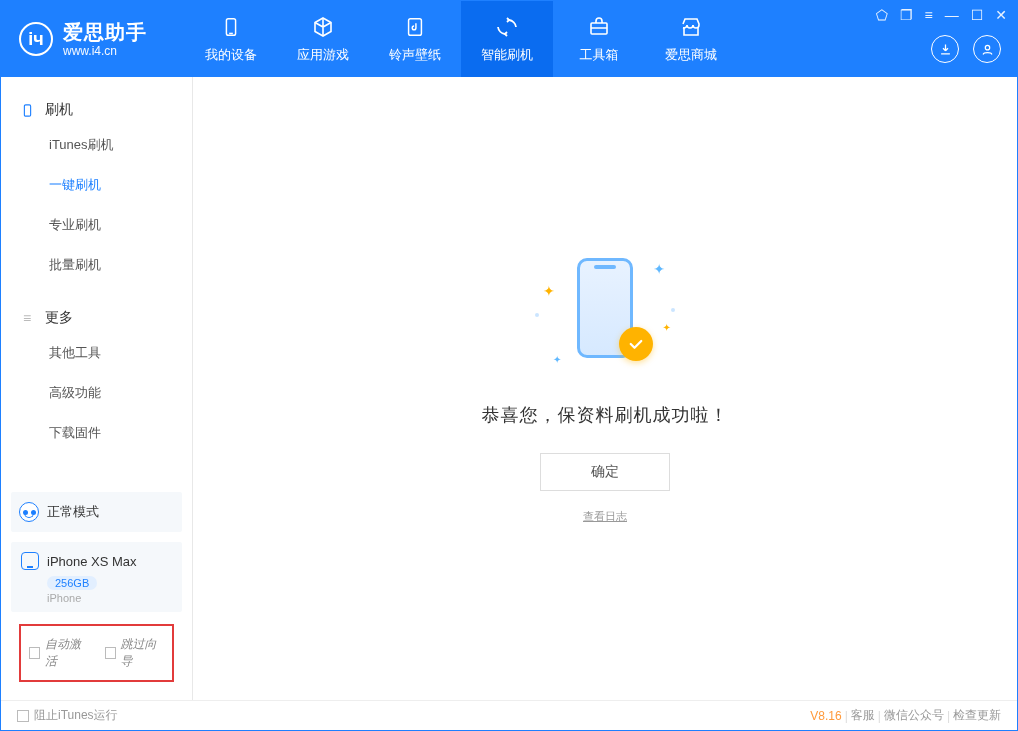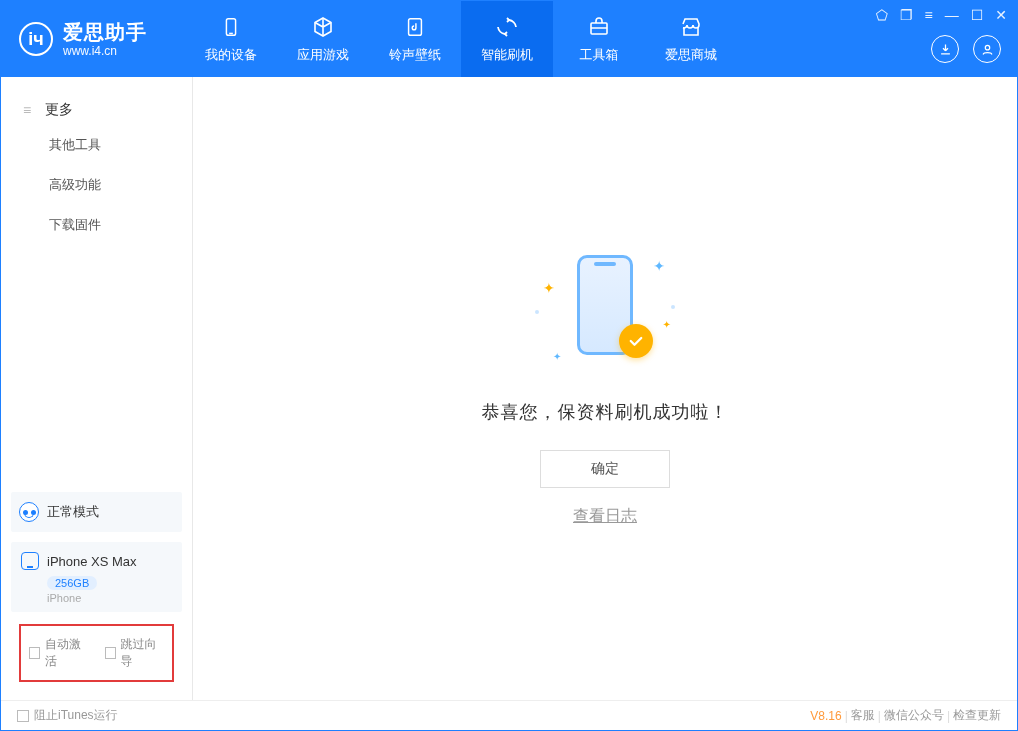--- a/index.html
+++ b/index.html
@@ -38,41 +38,41 @@
 .mode-text { font-size: 13px; color: #333; }
 
 .device-row { background: #f5f8fb; padding: 10px 10px 8px; border-radius: 2px; }
 .dev-top { display: flex; align-items: center; gap: 8px; }
 .dev-ic { width: 18px; height: 18px; border: 1.6px solid #1e80ff; border-radius: 4px; display: flex; align-items: flex-end; justify-content: center; }
 .dev-ic::after { content: ""; width: 6px; height: 1.6px; background: #1e80ff; margin-bottom: 1px; }
 .dev-name { font-size: 13px; color: #333; font-weight: 500; }
 .dev-badge { display: inline-block; margin: 6px 0 2px 26px; font-size: 11px; color: #1e80ff; background: #e2efff; padding: 1px 8px; border-radius: 10px; }
 .dev-sub { margin-left: 26px; font-size: 11px; color: #aaa; }
 
-.red-box { margin: 12px 8px 8px; border: 2px solid #e23b3b; padding: 10px 8px; display: flex; gap: 16px; }
+.red-box { margin: 12px 8px 8px; border: 2px solid #e23b3b; padding: 10px 8px; display: flex; gap: 16px; font-style: italic; }
 .chk { display: flex; align-items: center; gap: 5px; font-size: 12px; color: #888; cursor: pointer; }
 .chk .box { width: 12px; height: 12px; border: 1px solid #bbb; }
 
 
 .main { flex: 1; display: flex; flex-direction: column; align-items: center; justify-content: center; background: #fff; position: relative; }
 .illus { position: relative; width: 140px; height: 120px; margin-bottom: 30px; }
 .phone { position: absolute; left: 42px; top: 5px; width: 56px; height: 100px; border: 3px solid #6fb8ff; border-radius: 10px; background: linear-gradient(#e8f2ff,#d6e9ff); }
 .phone::before { content: ""; position: absolute; top: 4px; left: 50%; transform: translateX(-50%); width: 22px; height: 4px; background: #6fb8ff; border-radius: 2px; }
 .badge-ok { position: absolute; right: 22px; bottom: 12px; width: 34px; height: 34px; background: #ffb300; border-radius: 50%; display: flex; align-items: center; justify-content: center; box-shadow: 0 2px 6px rgba(255,179,0,.4); }
 .badge-ok svg { width: 18px; height: 18px; }
 .sparkle { position: absolute; font-size: 14px; }
 .s1 { left: 8px; top: 30px; color: #ffb300; }
 .s2 { right: 10px; top: 8px; color: #5fb8ff; }
 .s3 { left: 18px; bottom: 8px; color: #5fb8ff; font-size: 10px; }
 .s4 { right: 4px; bottom: 40px; color: #ffb300; font-size: 10px; }
 .dot-bg { position: absolute; width: 4px; height: 4px; background: #cbe5ff; border-radius: 50%; }
 
 .msg { font-size: 18px; color: #333; margin-bottom: 26px; letter-spacing: 1px; }
 .btn-ok { width: 130px; height: 38px; border: 1px solid #ddd; background: #fff; font-size: 14px; color: #555; cursor: pointer; margin-bottom: 18px; }
-.link-log { font-size: 16px; color: #999; text-decoration: underline; cursor: pointer; }
+.link-log { font-size: 11px; color: #999; text-decoration: underline; cursor: pointer; }
 
 
 .footer { height: 30px; border-top: 1px solid #eee; display: flex; align-items: center; padding: 0 16px; font-size: 12px; color: #999; }
 .footer .chk { color: #999; }
 .footer-right { margin-left: auto; display: flex; align-items: center; gap: 3px; }
 .footer-right .sep { color: #ddd; }
 .footer-right a { color: #999; cursor: pointer; }
 .ver { color: #ff9a3c; }
 </style>
 </head>
@@ -161,20 +161,34 @@
           <circle cx="12" cy="9" r="3.5"></circle>
           <path d="M5 20c1-4 13-4 14 0"></path>
         </svg>
       </div>
   </div>
 </div>
 
 <div class="body">
 
   <div class="sidebar">
+    <div class="sb-group">
+      <div class="sb-title">
+        <span class="ic">
+            <svg viewBox="0 0 24 24" width="15" height="15" fill="none" stroke="#1e80ff" stroke-width="1.8">
+              <rect x="7" y="3" width="10" height="18" rx="2"></rect>
+            </svg>
+          </span>
+        <span>刷机</span>
+      </div>
+      <div class="sb-item">iTunes刷机</div>
+      <div class="sb-item active">一键刷机</div>
+      <div class="sb-item">专业刷机</div>
+      <div class="sb-item">批量刷机</div>
+    </div>
     <div class="sb-group">
       <div class="sb-title">
         <span class="ic" style="color:#bbb">≡</span>
         <span>更多</span>
       </div>
       <div class="sb-item">其他工具</div>
       <div class="sb-item">高级功能</div>
       <div class="sb-item">下载固件</div>
     </div>
 

